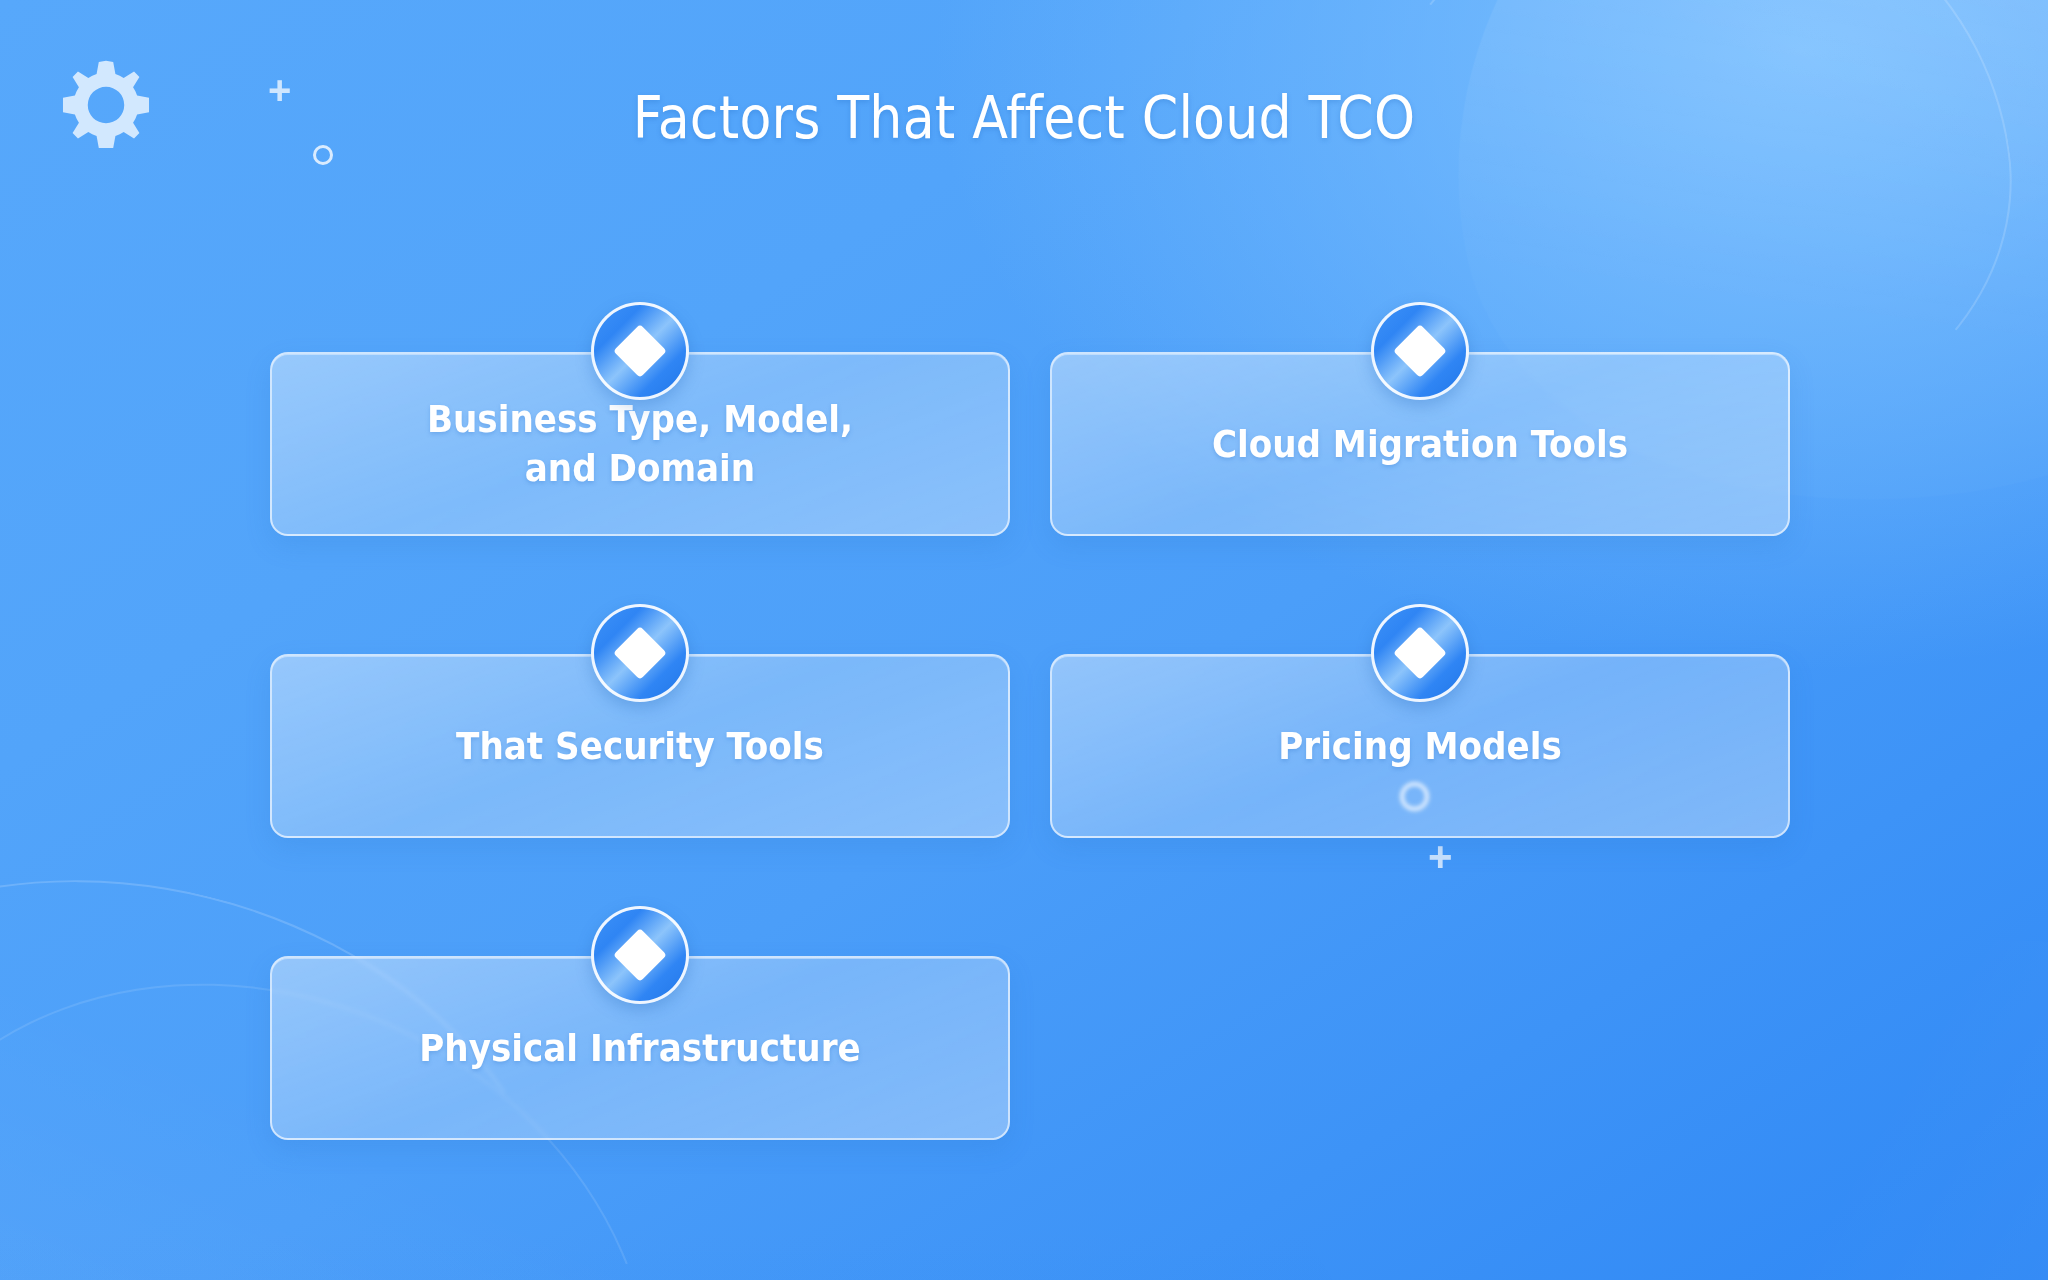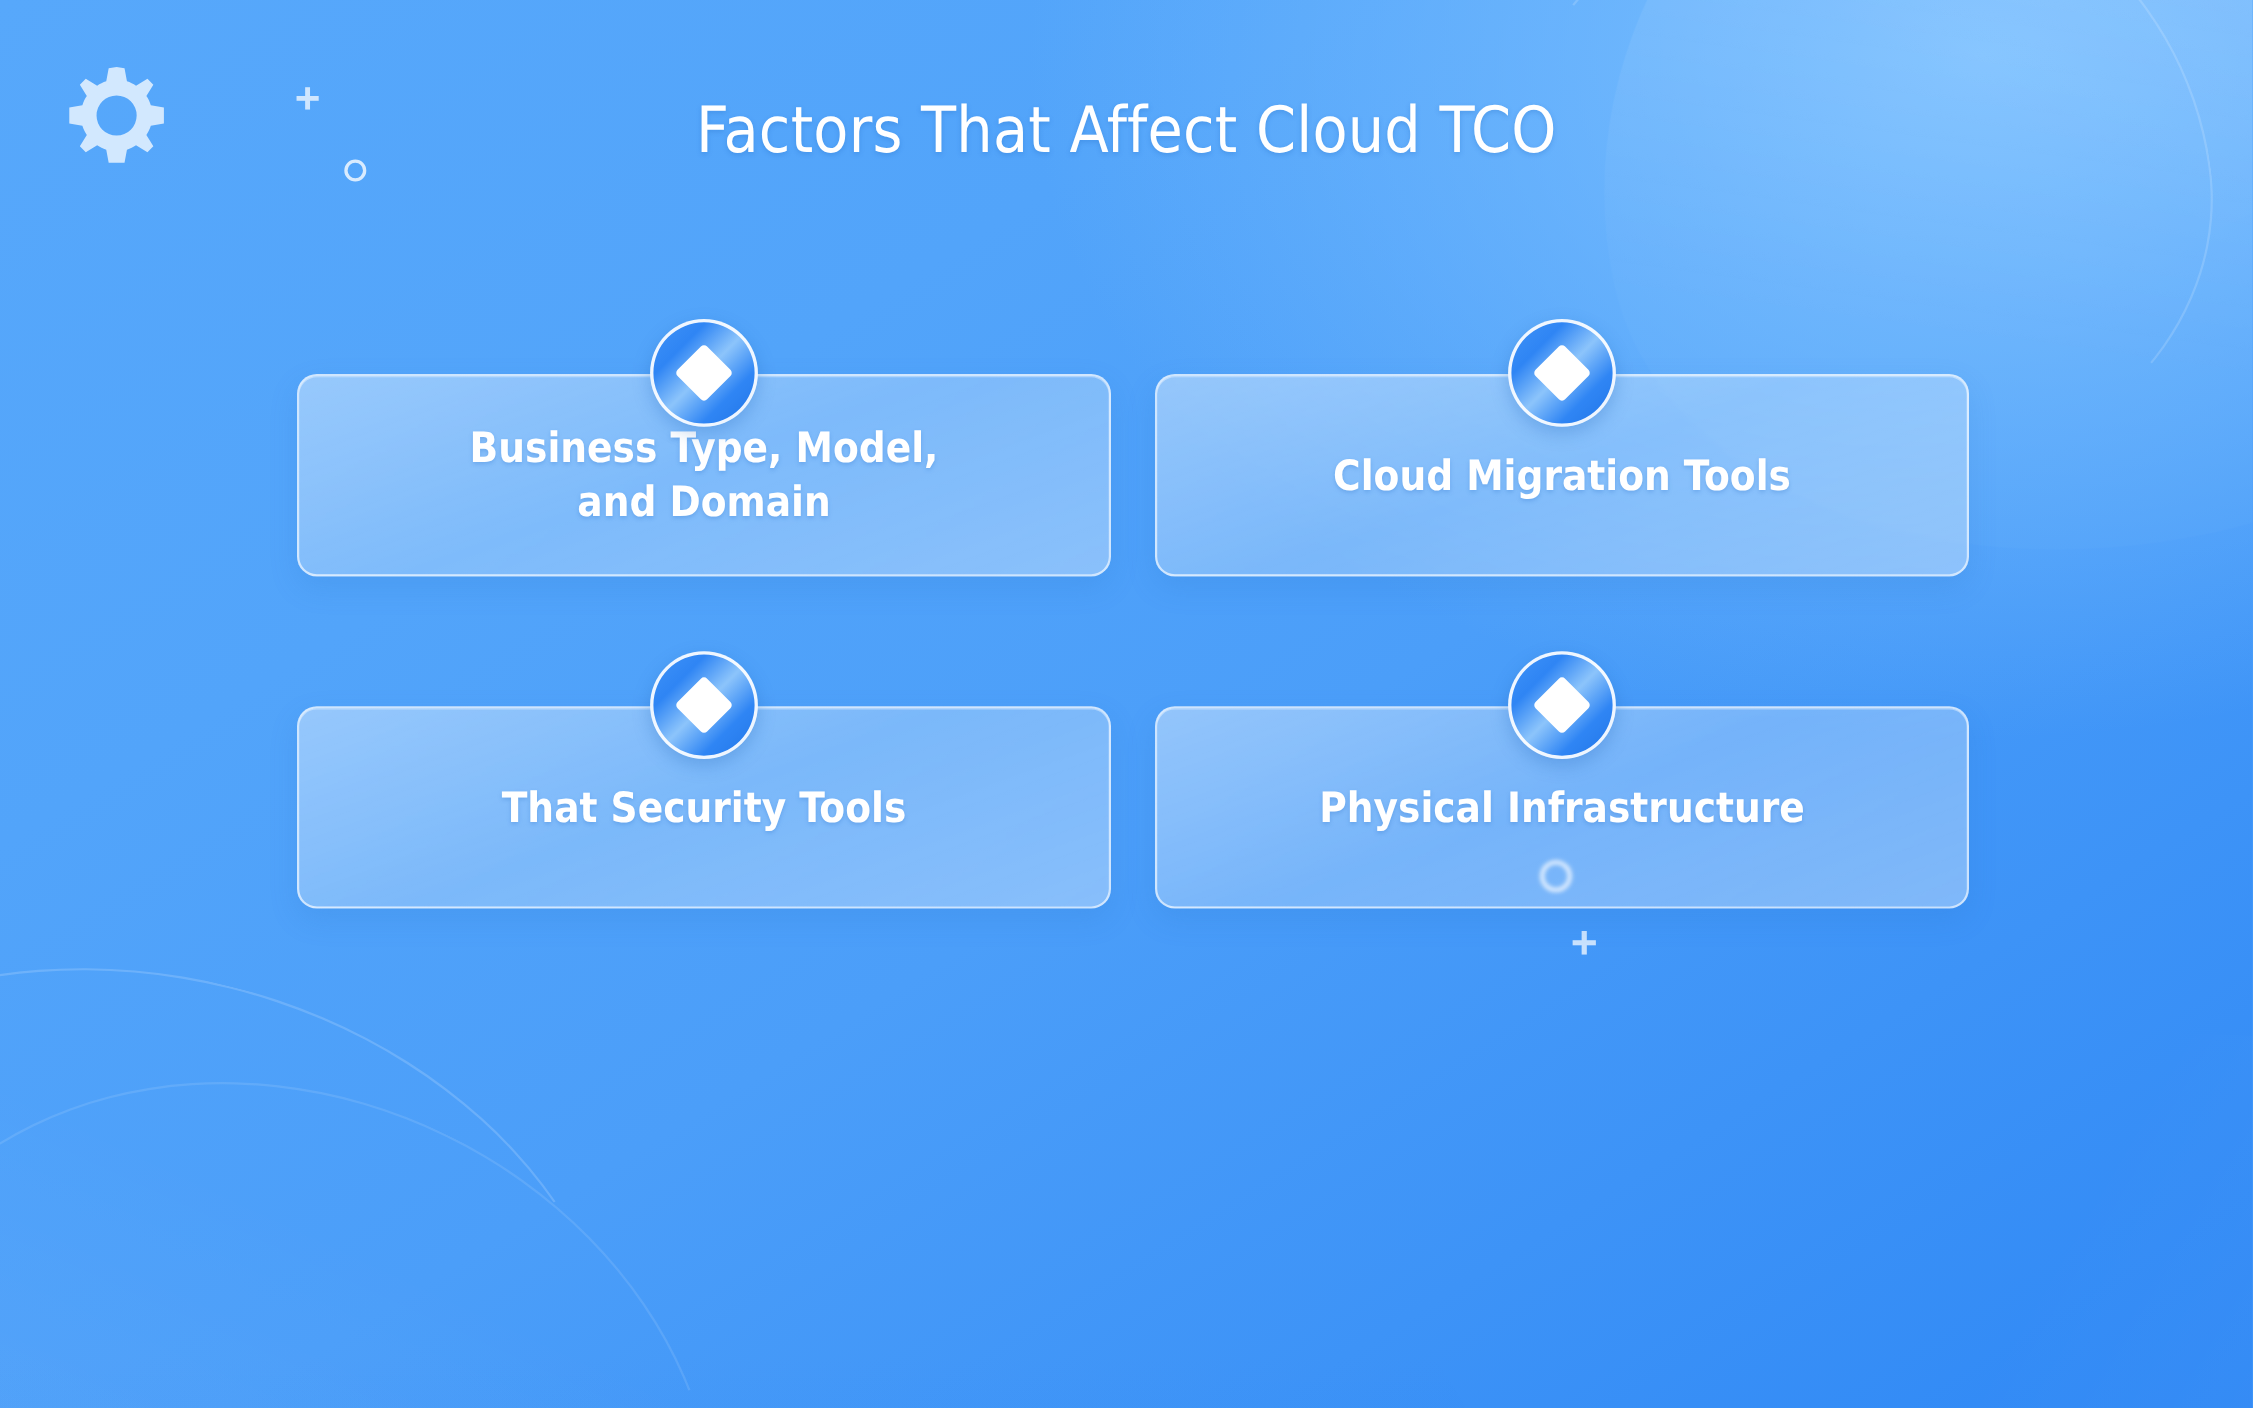--- a/index.html
+++ b/index.html
@@ -80,21 +80,21 @@
     text-align:center;
     color:#ffffff;
     font-family:"DejaVu Sans Condensed","Liberation Sans", sans-serif;
     font-size:58px;font-weight:400;
     letter-spacing:.2px;
     text-shadow:0 2px 5px rgba(30,100,190,.28);
   }
 
   
   .grid{
-    position:absolute;left:270px;top:340px;
+    position:absolute;left:270px;top:352px;
     width:1520px;
     display:grid;
     grid-template-columns:740px 740px;
     column-gap:40px;
     row-gap:118px;
   }
   .card{
     position:relative;
     height:180px;
     border-radius:18px;
@@ -174,20 +174,26 @@
     </div>
 
 
     <div class="card">
       <div class="badge">
           <span class="diamond"></span>
         </div>
       <div class="card-label">That Security Tools</div>
     </div>
 
+    <div class="card">
+      <div class="badge">
+          <span class="diamond"></span>
+        </div>
+      <div class="card-label">Pricing Models</div>
+    </div>
 
     <div class="card">
       <div class="badge">
           <span class="diamond"></span>
         </div>
       <div class="card-label">Physical Infrastructure</div>
     </div>
 
   </div>
 </div>

